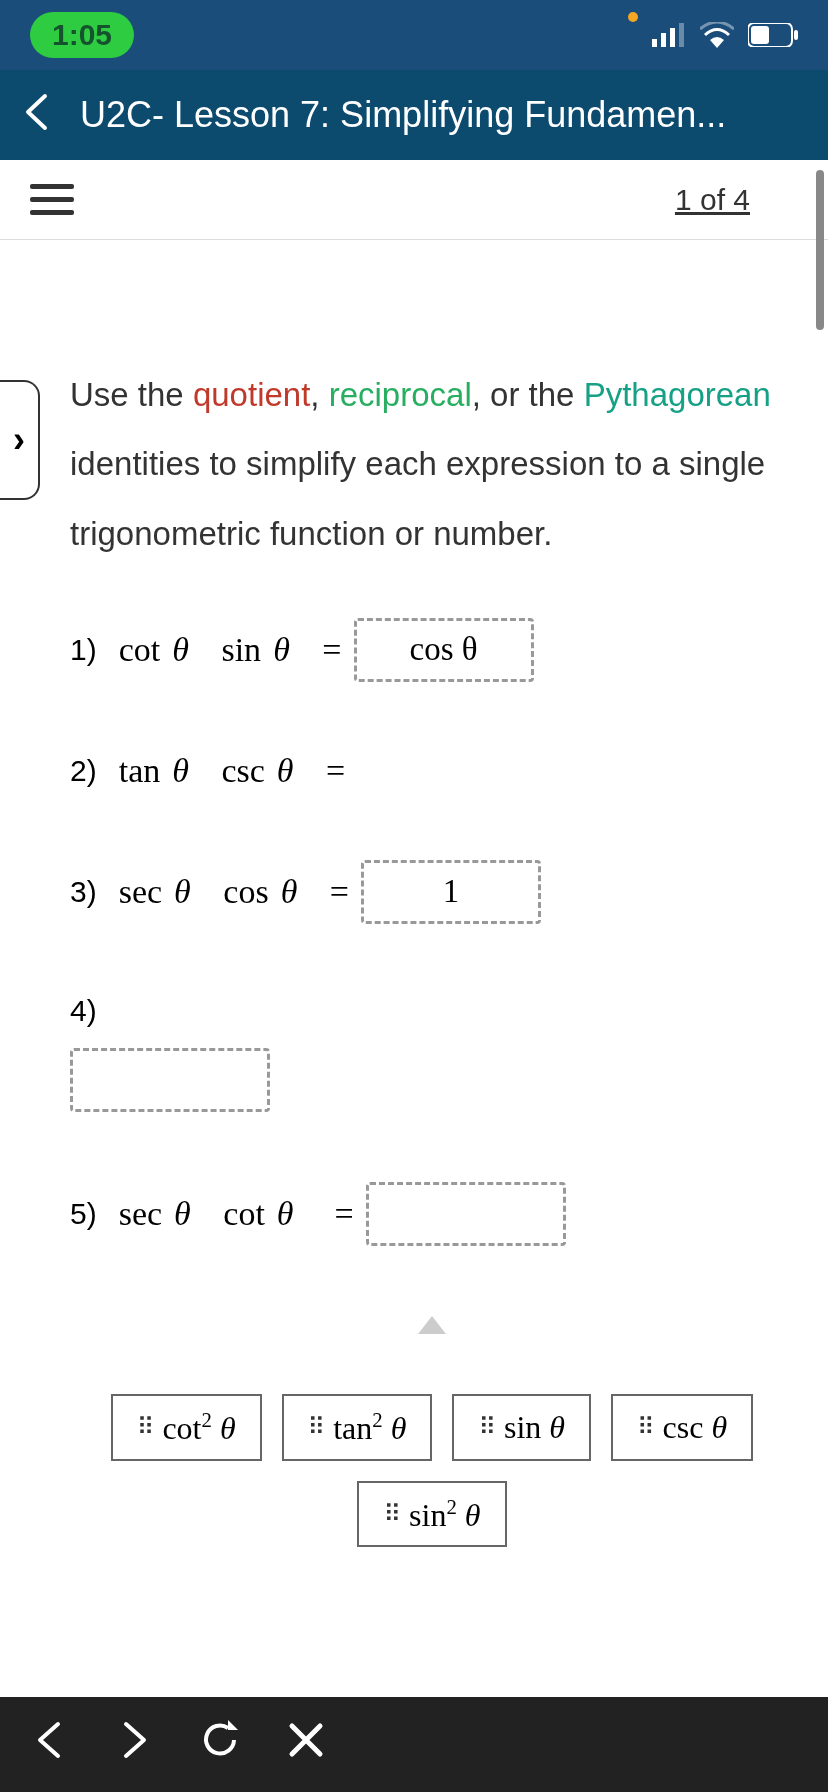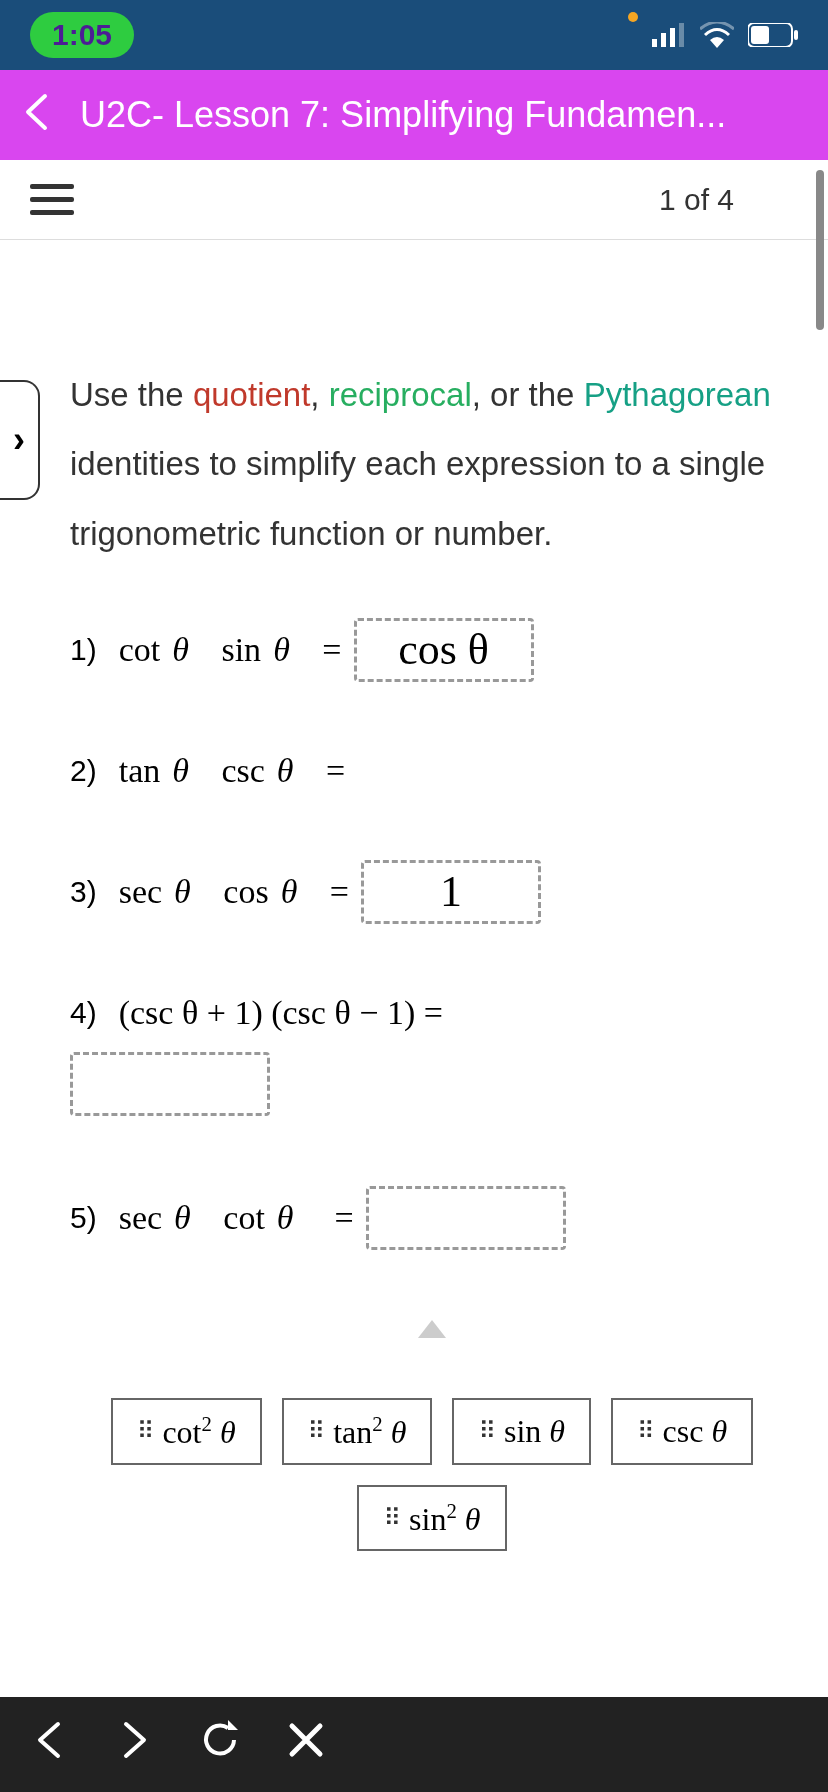--- a/index.html
+++ b/index.html
@@ -1,36 +1,36 @@
 <!DOCTYPE html>
 <html><head>
 <meta charset="utf-8">
 <style>
   * { box-sizing: border-box; margin: 0; padding: 0; }
   html, body { width: 828px; height: 1792px; font-family: -apple-system, Helvetica, Arial, sans-serif; background: #fff; overflow: hidden; }
   .status-bar { height: 70px; display: flex; align-items: center; justify-content: space-between; padding: 0 30px; color: #fff; background: #1a4d7a; }
-  .time-pill { background: #2ecc40; color: #4c1d95; padding: 6px 22px; border-radius: 30px; font-size: 30px; font-weight: 600; }
+  .time-pill { background: #2ecc40; color: #14532d; padding: 6px 22px; border-radius: 30px; font-size: 30px; font-weight: 600; }
   .status-right { display: flex; align-items: center; gap: 14px; }
   .notch-dot { width: 10px; height: 10px; border-radius: 50%; background: #f5a623; position: relative; top: -18px; }
-  .nav-header { background: #d946ef; color: #fff; height: 90px; display: flex; align-items: center; padding: 0 20px; gap: 20px; }
+  .nav-header { background: #0c4a6e; color: #fff; height: 90px; display: flex; align-items: center; padding: 0 20px; gap: 20px; }
   .back-arrow { font-size: 48px; }
   .nav-title { font-size: 36px; font-weight: 400; }
   .sub-header { height: 80px; display: flex; align-items: center; justify-content: space-between; padding: 0 30px; border-bottom: 1px solid #ddd; }
   .hamburger { display: flex; flex-direction: column; gap: 8px; }
   .hamburger span { width: 44px; height: 5px; background: #333; border-radius: 2px; }
-  .page-count { font-size: 30px; color: #333; margin-right: 64px; }
+  .page-count { font-size: 30px; color: #333; margin-right: 48px; text-decoration: underline; }
   .content { padding: 120px 34px 30px 70px; position: relative; }
   .side-tab { position: absolute; left: 0; top: 380px; width: 40px; height: 120px; border: 2px solid #333; border-left: none; border-radius: 0 16px 16px 0; display: flex; align-items: center; justify-content: center; font-size: 36px; font-weight: bold; background: #fff; }
   .instruction { font-size: 33px; line-height: 2.1; color: #333; margin-bottom: 50px; }
   .quotient { color: #c0392b; }
   .reciprocal { color: #27ae60; }
   .pythagorean { color: #16a085; }
   .problem { display: flex; align-items: center; font-size: 34px; font-family: "Times New Roman", serif; margin-bottom: 70px; gap: 12px; flex-wrap: wrap; }
   .problem-num { font-family: -apple-system, Helvetica, Arial, sans-serif; font-size: 30px; margin-right: 10px; }
-  .drop-target { border: 3px dashed #999; min-width: 180px; height: 64px; display: inline-flex; align-items: center; justify-content: center; font-size: 44px; font-family: "Times New Roman", serif; border-radius: 4px; }
+  .drop-target { border: 3px dashed #999; min-width: 180px; height: 64px; display: inline-flex; align-items: center; justify-content: center; font-size: 33px; font-family: "Times New Roman", serif; border-radius: 4px; }
   .drop-target.filled { border-style: dashed; }
   .drop-target.empty { min-width: 200px; }
   .problem4-box { margin-left: 0; margin-top: 20px; }
   .answer-bank { display: flex; flex-wrap: wrap; gap: 20px; justify-content: center; margin-top: 60px; padding: 0 20px; }
   .tile { border: 2px solid #666; padding: 12px 24px; font-size: 32px; font-family: "Times New Roman", serif; display: inline-flex; align-items: center; gap: 10px; background: #fff; }
   .grip { font-size: 24px; letter-spacing: -2px; color: #333; font-family: sans-serif; }
   .pointer-up { display:flex; justify-content:center; margin-top:10px; }
   .pointer-up div { width:0; height:0; border-left:14px solid transparent; border-right:14px solid transparent; border-bottom:18px solid #ccc; }
   .bottom-bar { position: absolute; bottom: 0; left: 0; right: 0; height: 95px; background: #222; display: flex; align-items: center; padding: 0 30px; gap: 44px; color: #fff; font-size: 44px; }
   .scroll-indicator { position: absolute; right: 4px; top: 170px; width: 8px; height: 160px; background: #888; border-radius: 4px; }
@@ -113,21 +113,20 @@
     <span>sec</span><span class="italic">θ</span>&nbsp;
     <span>cos</span><span class="italic">θ</span>&nbsp;
     <span>=</span>
     <span class="drop-target filled">
         <span>1</span>
       </span>
   </div>
 
   <div class="problem" style="margin-bottom:20px;">
     <span class="problem-num">4)</span>
-    <span>(csc θ   +   1) (csc θ   −   1) =</span>
   </div>
   <div class="problem problem4-box">
     <span class="drop-target empty"></span>
   </div>
 
   <div class="problem" style="margin-top:50px;">
     <span class="problem-num">5)</span>
     <span>sec</span><span class="italic">θ</span>&nbsp;
     <span>cot</span><span class="italic">θ</span>&nbsp;&nbsp;
     <span>=</span>

